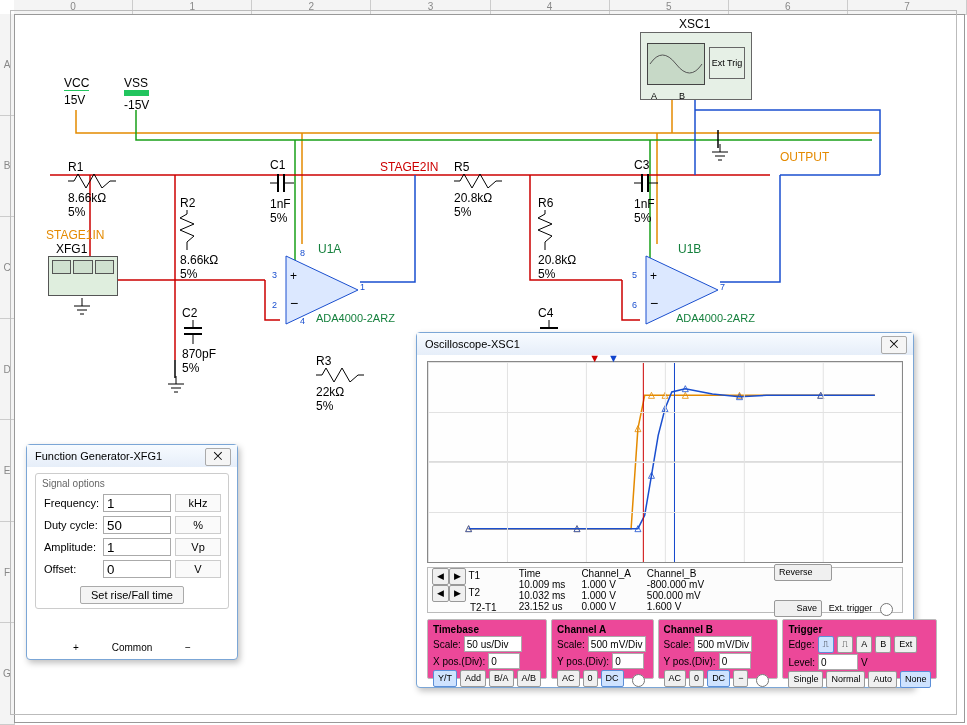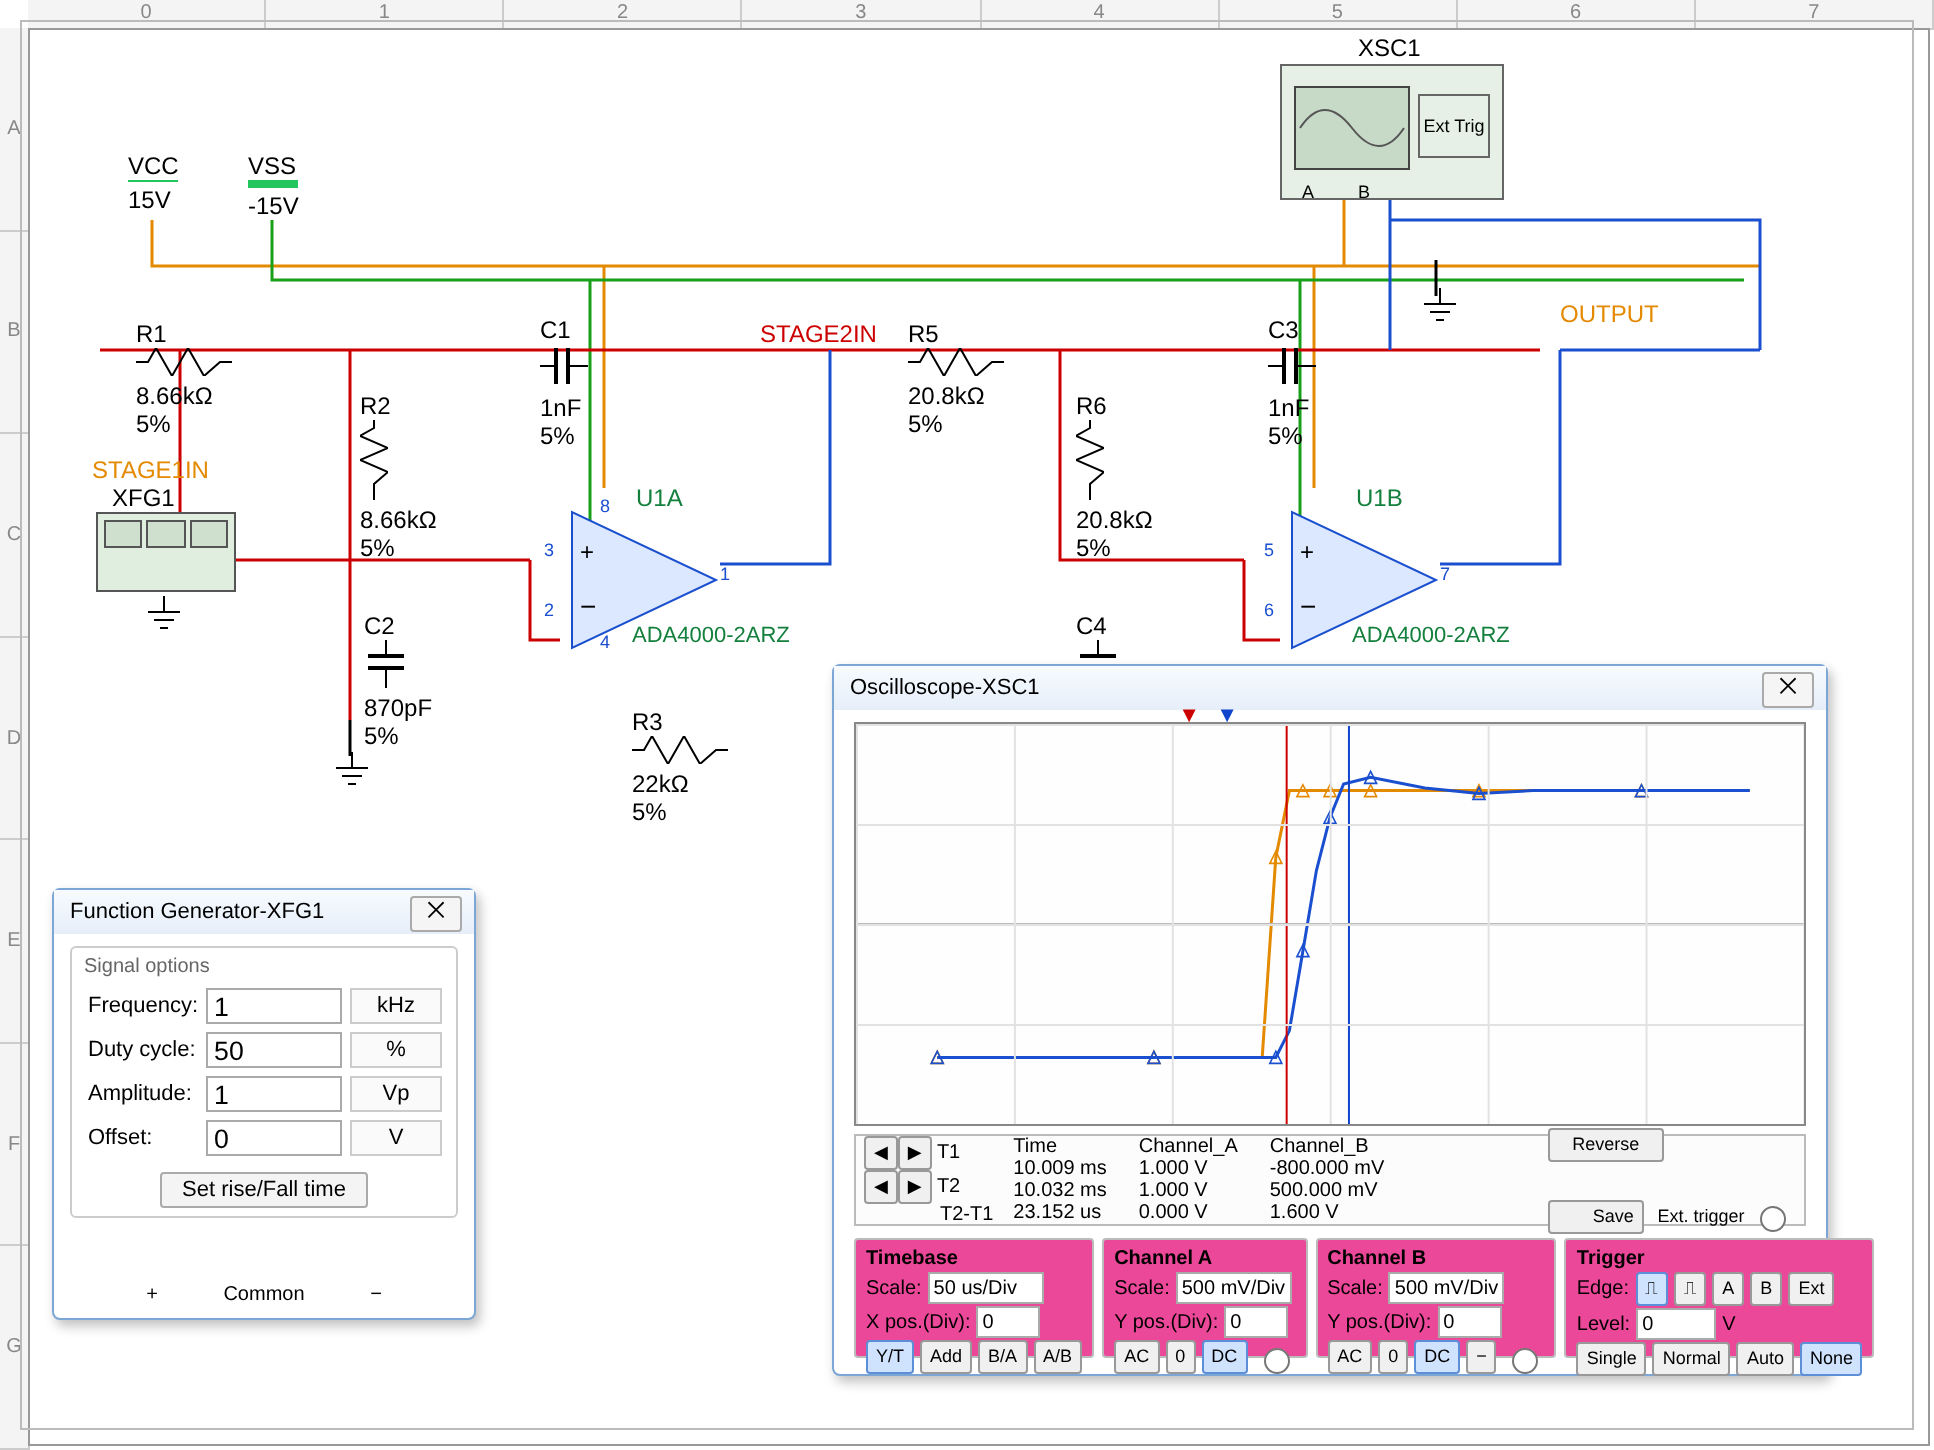--- a/index.html
+++ b/index.html
@@ -38,21 +38,21 @@
 .os .plot .grid{position:absolute;inset:0;background:
  linear-gradient(#e2e2e2 1px,transparent 1px) 0 0/100% 25%,
  linear-gradient(90deg,#e2e2e2 1px,transparent 1px) 0 0/16.66% 100%}
 .os .readbar{position:absolute;top:234px;left:10px;right:10px;height:44px;border:1px solid #bbb;background:#fcfcfc;font-size:10px;display:flex;align-items:center}
 .os .ctlbar{position:absolute;bottom:8px;left:10px;right:10px;height:60px;display:flex;gap:4px}
 .os .ctl{flex:1;border:1px solid #bbb;border-radius:2px;padding:3px 5px;font-size:10px;background:#ec4899}
 .os .ctl .row{display:flex;align-items:center;gap:3px;margin:1px 0}
 .smallfld{width:52px;height:14px;border:1px solid #aaa;background:#fff;font-size:10px;padding:0 2px}
 .tbtn{display:inline-block;border:1px solid #999;border-radius:2px;background:#f0f0f0;padding:0 4px;height:15px;line-height:14px;font-size:9px}
 .tbtn.on{background:#cfe3ff;border-color:#5c8fd8}
-.readtbl{font-size:10px;border-collapse:collapse;margin-left:2px}
+.readtbl{font-size:10px;border-collapse:collapse;margin-left:14px}
 .readtbl td{padding:0 8px;white-space:nowrap}
 
 .opamp{position:absolute}
 .opamp svg{display:block}
 
 .wires{position:absolute;inset:0}
 .wires line,.wires polyline{stroke-width:1.5;fill:none}
 </style>
 </head>
 <body>
@@ -116,21 +116,21 @@
     <line x1="175" y1="360" x2="175" y2="378" stroke="#000"></line>
     <line x1="718" y1="130" x2="718" y2="148" stroke="#000"></line>
   </svg>
 
   <div class="lbl" style="left:64px;top:76px">
     <div>VCC</div>
     <div style="border-top:1px solid #22c55e;padding-top:2px">15V</div>
   </div>
   <div class="lbl" style="left:124px;top:76px">
     <div>VSS</div>
-    <div style="border-top:4px solid #22c55e;padding-top:2px">-15V</div>
+    <div style="border-top:6px solid #22c55e;padding-top:2px">-15V</div>
   </div>
 
   <div class="scope">
     <div class="lbl" style="left:38px;top:-16px">XSC1</div>
     <div class="screen">
       <svg width="56" height="40">
           <path d="M2 20 Q14 2 28 20 T54 20" stroke="#555" fill="none"></path>
         </svg>
     </div>
     <div class="extbox">Ext Trig</div>
@@ -375,21 +375,21 @@
               <td>500.000 mV</td>
             </tr>
         <tr>
               <td>23.152 us</td>
               <td>0.000 V</td>
               <td>1.600 V</td>
             </tr>
       </tbody>
         </table>
       <div style="margin-left:auto;margin-right:6px">
-        <div class="tbtn" style="display:block;width:48px;text-align:center;margin-bottom:19px">Reverse</div>
+        <div class="tbtn" style="display:block;width:48px;margin-bottom:19px">Reverse</div>
         <div><span class="tbtn" style="width:38px;text-align:right">Save</span>
           <span style="font-size:9px;margin-left:4px">Ext. trigger</span>
           <input type="radio" style="vertical-align: middle;"></div>
       </div>
     </div>
     <div class="ctlbar">
       <div class="ctl">
         <div class="row">
             <b>Timebase</b>
           </div>

